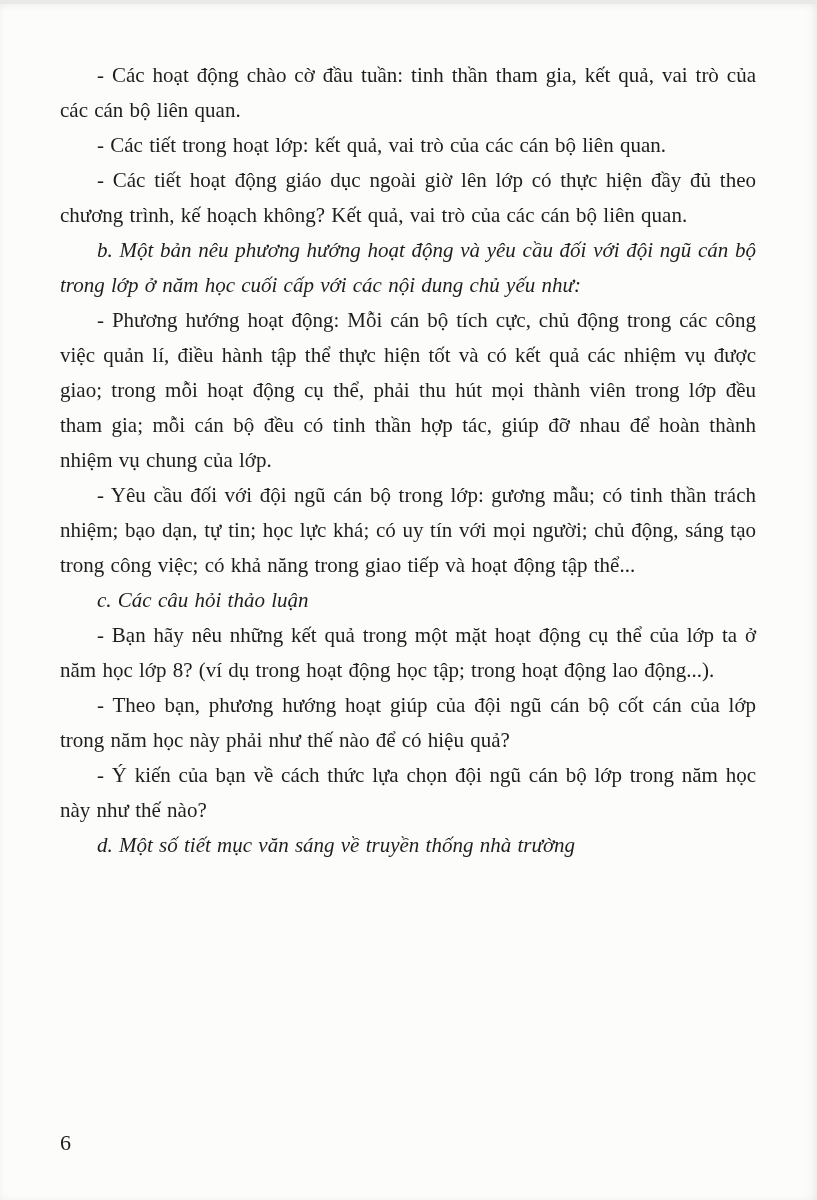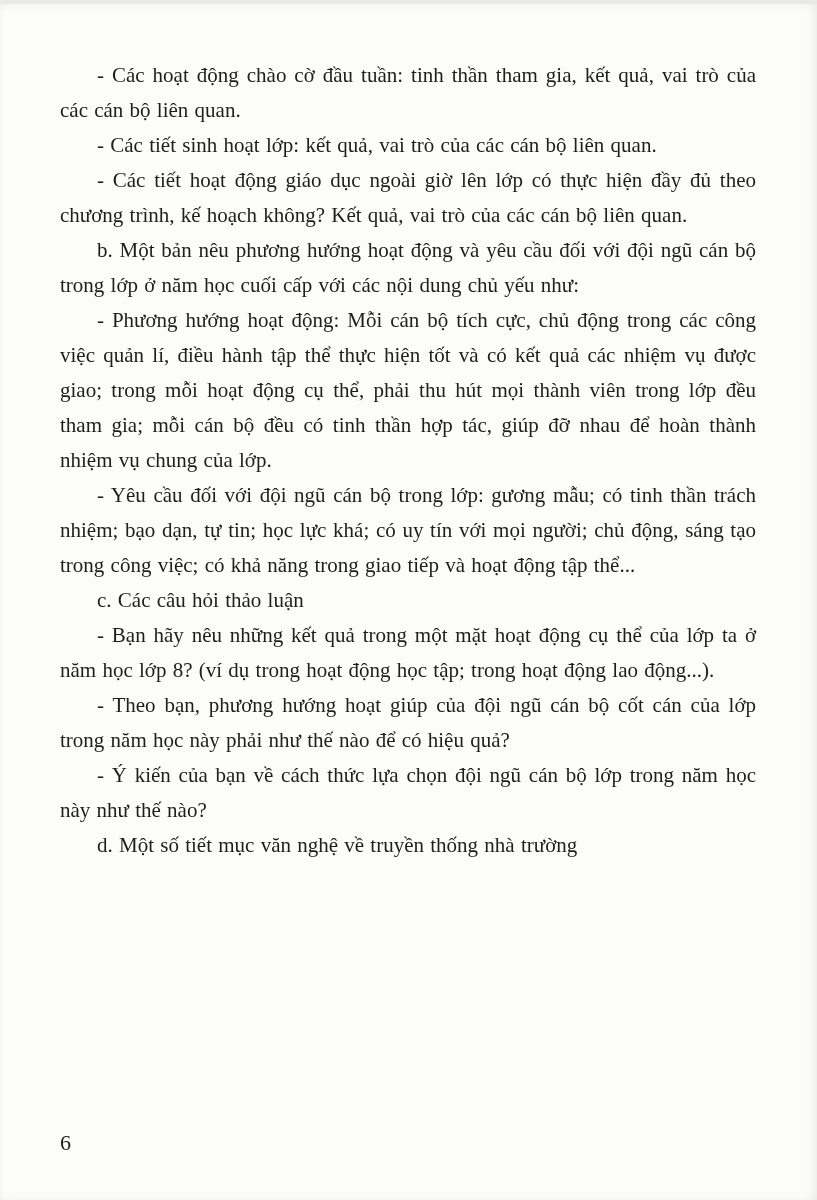--- a/index.html
+++ b/index.html
@@ -26,40 +26,41 @@
   }
   .content p {
     margin: 0;
     font-size: 21px;
     line-height: 35px;
     text-indent: 37px;
     text-align: justify;
     word-spacing: 1px;
   }
   .content p.italic {
+    font-style: italic;
   }
   .page-number {
     position: absolute;
     left: 60px;
     top: 1124px;
     font-size: 22px;
     line-height: 30px;
   }
 </style>
 </head>
 <body>
 
 <div class="page">
   <div class="content">
     <p>- Các hoạt động chào cờ đầu tuần: tinh thần tham gia, kết quả, vai trò của các cán bộ liên quan.</p>
-    <p>- Các tiết sinh hoạt lớp: kết quả, vai trò của các cán bộ liên quan.</p>
+    <p>- Các tiết trong hoạt lớp: kết quả, vai trò của các cán bộ liên quan.</p>
     <p>- Các tiết hoạt động giáo dục ngoài giờ lên lớp có thực hiện đầy đủ theo chương trình, kế hoạch không? Kết quả, vai trò của các cán bộ liên quan.</p>
     <p class="italic">b. Một bản nêu phương hướng hoạt động và yêu cầu đối với đội ngũ cán bộ trong lớp ở năm học cuối cấp với các nội dung chủ yếu như:</p>
     <p>- Phương hướng hoạt động: Mỗi cán bộ tích cực, chủ động trong các công việc quản lí, điều hành tập thể thực hiện tốt và có kết quả các nhiệm vụ được giao; trong mỗi hoạt động cụ thể, phải thu hút mọi thành viên trong lớp đều tham gia; mỗi cán bộ đều có tinh thần hợp tác, giúp đỡ nhau để hoàn thành nhiệm vụ chung của lớp.</p>
     <p>- Yêu cầu đối với đội ngũ cán bộ trong lớp: gương mẫu; có tinh thần trách nhiệm; bạo dạn, tự tin; học lực khá; có uy tín với mọi người; chủ động, sáng tạo trong công việc; có khả năng trong giao tiếp và hoạt động tập thể...</p>
     <p class="italic">c. Các câu hỏi thảo luận</p>
     <p>- Bạn hãy nêu những kết quả trong một mặt hoạt động cụ thể của lớp ta ở năm học lớp 8? (ví dụ trong hoạt động học tập; trong hoạt động lao động...).</p>
     <p>- Theo bạn, phương hướng hoạt giúp của đội ngũ cán bộ cốt cán của lớp trong năm học này phải như thế nào để có hiệu quả?</p>
     <p>- Ý kiến của bạn về cách thức lựa chọn đội ngũ cán bộ lớp trong năm học này như thế nào?</p>
-    <p class="italic">d. Một số tiết mục văn nghệ về truyền thống nhà trường</p>
+    <p class="italic">d. Một số tiết mục văn sáng về truyền thống nhà trường</p>
   </div>
   <div class="page-number">6</div>
 </div>
 
 </body></html>

